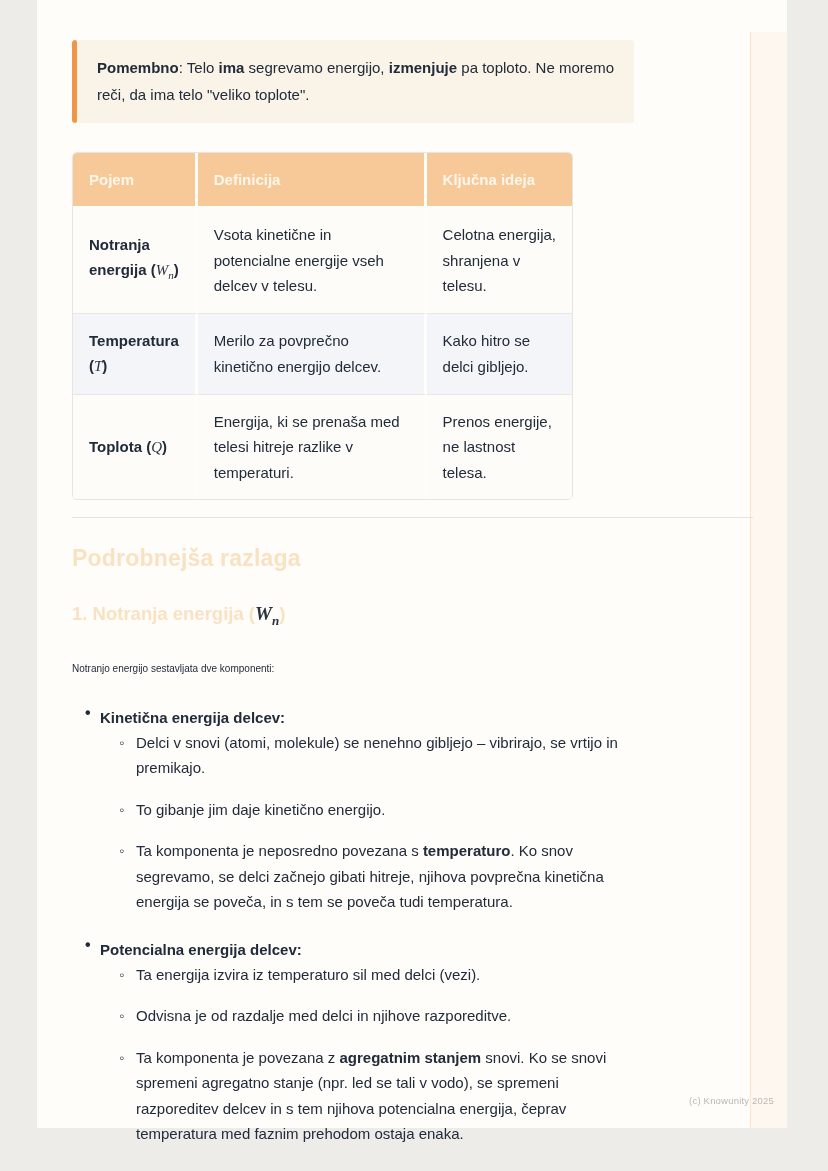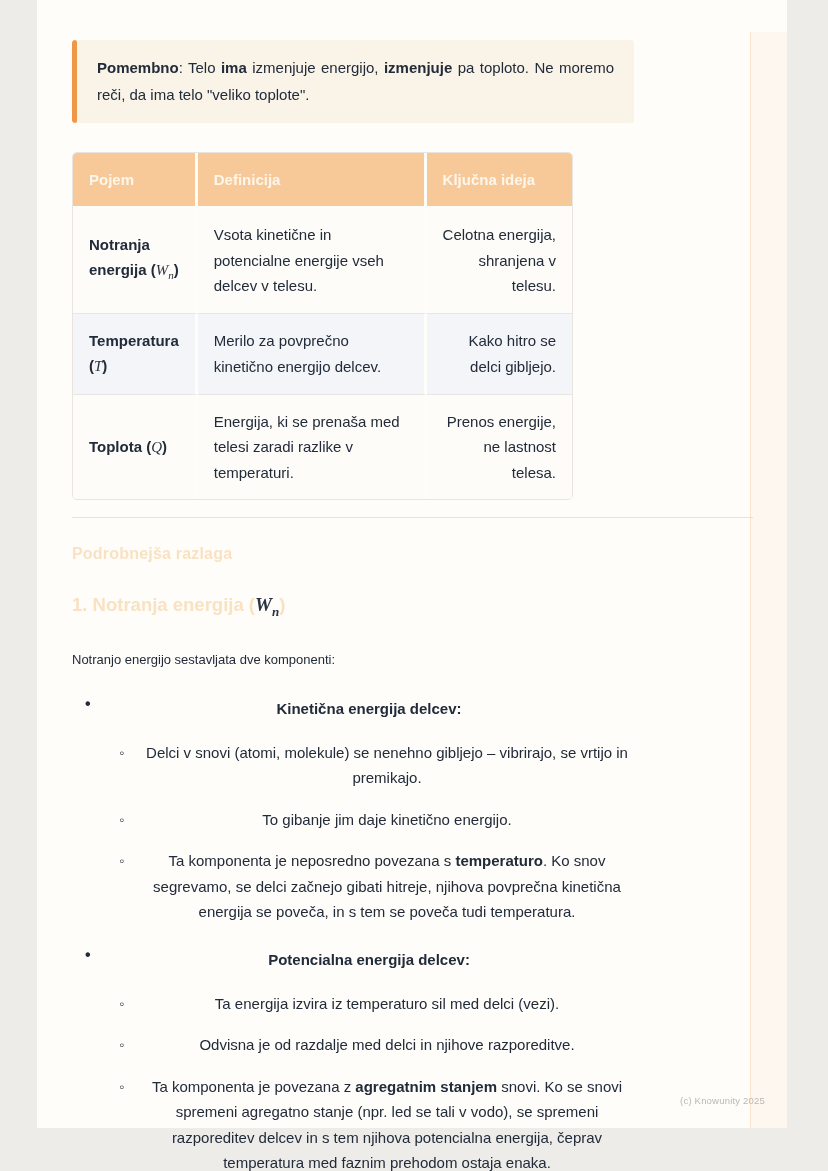--- a/index.html
+++ b/index.html
@@ -89,21 +89,21 @@
   }
   th:last-child{border-right:none;}
   td{
     padding:14px 16px;
     vertical-align:middle;
     line-height:25.5px;
     border-right:3px solid var(--page-bg);
     border-top:1px solid #EAE7E3;
     background:var(--row-background);
   }
-  td:last-child{border-right:none;text-align:right;}
+  td:last-child{border-right:none;}
   tr:first-child td{border-top:none;}
   tr.alt td{background:var(--alt-row-background);}
   td.term{font-weight:700;}
   .math{
     font-family:"Liberation Serif","DejaVu Serif",serif;
     font-style:italic;
     font-weight:400;
     color:#2A3342;
   }
   .math sub{
@@ -113,100 +113,98 @@
   
   hr.rule{
     border:none;
     border-top:1px solid #E7E4E0;
     margin:17px 0 0 35px;
     width:681px;
   }
   
   h2.section-h2{
     margin-top:27px;
-    font-size:16px;
+    font-size:23px;
     font-weight:700;
     color:var(--heading-text);
     letter-spacing:0.2px;
   }
   h3.section-h3{
     margin-top:31px;
     font-size:18.5px;
     font-weight:700;
     color:var(--heading-text);
   }
   h3 .math{font-size:19px;font-weight:700;}
   h3 .math sub{font-size:13px;}
   p.intro{
     margin-top:27px;
-    font-size:13px;
+    font-size:10px;
     line-height:25px;
   }
   ul.l1{
     list-style:none;
     margin-top:24px;
   }
   ul.l1 > li{
     position:relative;
     padding-left:28px;
     margin-bottom:22px;
-    text-align:center;
   }
   ul.l1 > li::before{
     content:"\2022";
     position:absolute;
     left:13px; top:-1px;
     font-size:16px;
     font-weight:700;
   }
   .l1-title{
     font-size:15px;
     font-weight:700;
     line-height:25px;
   }
   ul.l2{
     list-style:none;
-    margin-top:19px;
   }
   ul.l2 > li{
     position:relative;
     padding-left:36px;
     margin-bottom:16px;
     font-size:15px;
     line-height:25.5px;
   }
   ul.l2 > li::before{
     content:"\25E6";
     position:absolute;
     left:19px; top:0px;
     font-size:15px;
     color:#3A4354;
   }
   ul.l2 b{font-weight:700;}
   
   .footer{
     position:absolute;
-    right:22px; bottom:22px;
+    right:13px; bottom:22px;
     font-size:9.5px;
     color:var(--footer-text);
     letter-spacing:0.2px;
   }
 </style>
 </head>
 <body>
 
 <div class="page">
 
   <div class="edge-strip"></div>
 
   <div class="content">
 
     <div class="callout">
       <div class="callout-bar"></div>
-      <p class="callout-text"><b>Pomembno</b><span>: Telo </span><b>ima</b><span> izmenjuje energijo, </span><b>izmenjuje</b><span> pa toploto. Ne moremo reči, da ima telo "veliko toplote".</span></p>
+      <p class="callout-text"><b>Pomembno</b><span>: Telo </span><b>ima</b><span> segrevamo energijo, </span><b>izmenjuje</b><span> pa toploto. Ne moremo reči, da ima telo "veliko toplote".</span></p>
     </div>
 
     <div class="table-wrap">
       <table>
         <colgroup>
           <col style="width:111px">
             <col style="width:283px">
             <col style="width:168px">
         </colgroup>
         <thead>
@@ -222,21 +220,21 @@
             <td>Vsota kinetične in potencialne energije vseh delcev v telesu.</td>
             <td>Celotna energija, shranjena v telesu.</td>
           </tr>
           <tr class="alt">
             <td class="term"><b>Temperatura (</b><span class="math">T</span><b>)</b></td>
             <td>Merilo za povprečno kinetično energijo delcev.</td>
             <td>Kako hitro se delci gibljejo.</td>
           </tr>
           <tr>
             <td class="term"><b>Toplota (</b><span class="math">Q</span><b>)</b></td>
-            <td>Energija, ki se prenaša med telesi zaradi razlike v temperaturi.</td>
+            <td>Energija, ki se prenaša med telesi hitreje razlike v temperaturi.</td>
             <td>Prenos energije, ne lastnost telesa.</td>
           </tr>
         </tbody>
       </table>
     </div>
   </div>
 
   <hr class="rule">
 
   <div class="content">

